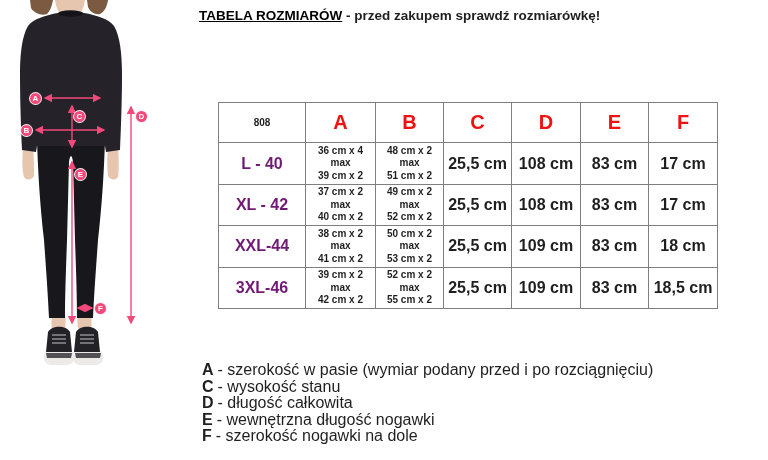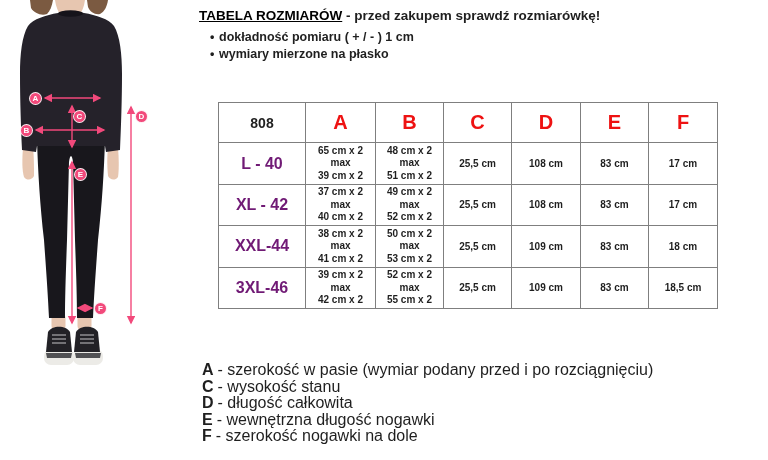--- a/index.html
+++ b/index.html
@@ -22,25 +22,25 @@
   .bullets .row{white-space:nowrap;}
   .bullets .dot{display:inline-block;width:9px;}
   
   table.size-table{
     position:absolute;left:218px;top:102px;width:499px;height:207px;
     border-collapse:collapse;table-layout:fixed;
   }
   table.size-table td{
     border:1px solid #7f7f7f;text-align:center;vertical-align:middle;padding:0;
   }
-  td.model{font-size:14px;font-weight:bold;}
+  td.model{font-size:10px;font-weight:bold;}
   td.colh{font-size:20px;font-weight:bold;color:#ee1212;height:39px;}
   td.size{font-size:16px;font-weight:bold;color:#701a75;height:40px;}
   td.ab{font-size:10px;font-weight:bold;line-height:12.5px;white-space:pre-line;}
-  td.val{font-size:10px;font-weight:bold;}
+  td.val{font-size:16px;font-weight:bold;}
   
   .legend{position:absolute;left:202px;top:362px;font-size:16px;line-height:16.6px;}
   .legend .lrow{white-space:nowrap;}
   .legend .lt{font-weight:bold;}
   .legend .lx{margin-left:4px;}
 </style>
 </head>
 <body>
 
 <div id="screen">
@@ -95,24 +95,20 @@
     <div class="badge" style="left:29px;top:92px">A</div>
     <div class="badge" style="left:20px;top:124px">B</div>
     <div class="badge" style="left:73px;top:110px">C</div>
     <div class="badge" style="left:135px;top:110px">D</div>
     <div class="badge" style="left:74px;top:168px">E</div>
     <div class="badge" style="left:94px;top:302px">F</div>
   </div>
 
   <div class="title"><span class="red">TABELA ROZMIARÓW</span><span> - przed zakupem sprawdź rozmiarówkę!</span></div>
 
-  <div class="bullets">
-    <div class="row"><span class="dot">•</span><span>dokładność pomiaru ( + / - ) 1 cm</span></div>
-    <div class="row"><span class="dot">•</span><span>wymiary mierzone na płasko</span></div>
-  </div>
 
   <table class="size-table">
     <colgroup>
       <col style="width:87px">
         <col style="width:70px">
         <col style="width:68px">
         <col style="width:68px">
         <col style="width:69px">
         <col style="width:68px">
         <col style="width:69px">
@@ -122,21 +118,21 @@
         <td class="model">808</td>
         <td class="colh">A</td>
         <td class="colh">B</td>
         <td class="colh">C</td>
         <td class="colh">D</td>
         <td class="colh">E</td>
         <td class="colh">F</td>
       </tr>
       <tr>
         <td class="size">L - 40</td>
-        <td class="ab">65 cm x 2
+        <td class="ab">36 cm x 4
 max
 39 cm x 2</td>
         <td class="ab">48 cm x 2
 max
 51 cm x 2</td>
         <td class="val">25,5 cm</td>
         <td class="val">108 cm</td>
         <td class="val">83 cm</td>
         <td class="val">17 cm</td>
       </tr>

